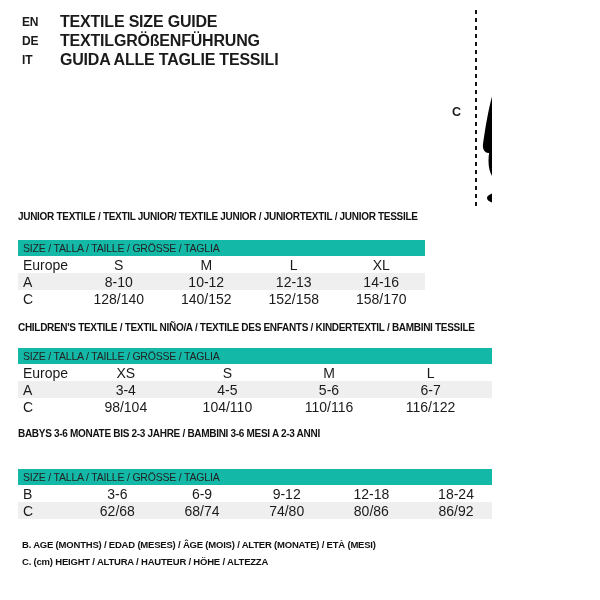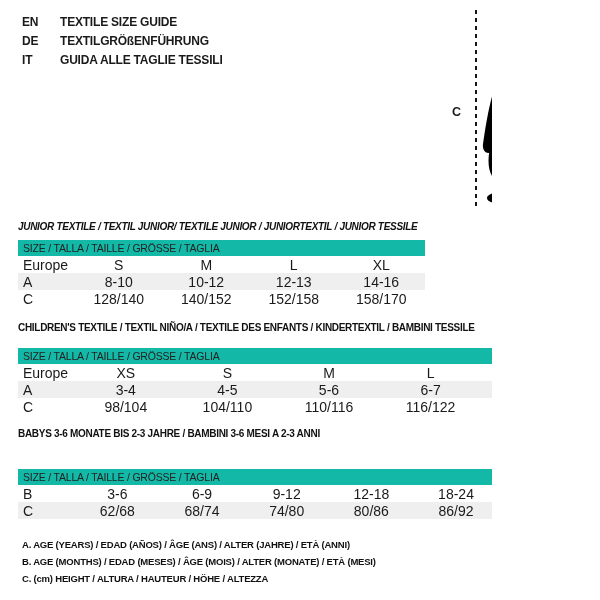--- a/index.html
+++ b/index.html
@@ -4,21 +4,21 @@
 <style>
   html,body{margin:0;padding:0;background:#fff;}
   #stage{
     position:relative;width:492px;height:600px;background:#ffffff;
     font-family:"Liberation Sans","DejaVu Sans",sans-serif;color:#1a1a1a;overflow:hidden;
   }
   
   .lang-block{position:absolute;left:22px;top:12px;}
   .lang-row{display:flex;height:19px;align-items:center;}
   .lang-code{width:38px;font-weight:bold;font-size:12px;letter-spacing:-0.2px;}
-  .lang-label{font-weight:bold;font-size:12px;letter-spacing:-0.2px;white-space:nowrap;}
+  .lang-label{font-weight:bold;font-size:16px;letter-spacing:-0.2px;white-space:nowrap;}
   
   .dash-line{
     position:absolute;left:475px;top:10px;width:2px;height:196px;
     background:repeating-linear-gradient(to bottom,#141414 0 4px,transparent 4px 8px);
   }
   .c-label{position:absolute;left:452px;top:105px;font-weight:bold;font-size:12.5px;}
   .baby-svg{position:absolute;left:480px;top:4px;}
   
   .tbl-title{
     position:absolute;left:18px;font-weight:bold;font-size:10px;letter-spacing:-0.3px;
@@ -74,21 +74,21 @@
       <path d="M20,70 C12,86 7,112 3,140 C2,147 7,151 11,148 C15,145 17,136 19,128 C23,106 27,88 33,75 Z"></path>
       <path d="M76,68 C86,84 91,104 91,120 C91,134 87,145 79,150 C75,152 71,149 72,145 C77,133 79,114 71,84 Z"></path>
       <path d="M16,124 C8,144 6,162 12,172 C18,181 31,181 37,175 C40,167 42,160 45,155 C48,151 53,151 56,155 C59,161 61,169 64,175 C70,182 83,182 89,174 C95,164 92,144 84,124 Z"></path>
       <rect x="24" y="170" width="17" height="26"></rect>
       <ellipse cx="22" cy="194" rx="15" ry="6"></ellipse>
       <rect x="61" y="172" width="16" height="24"></rect>
       <ellipse cx="74" cy="196" rx="14" ry="5.5"></ellipse>
     </g>
   </svg>
 
-  <div class="tbl-title" style="top:221px;font-style:italic;">JUNIOR TEXTILE / TEXTIL JUNIOR/ TEXTILE JUNIOR / JUNIORTEXTIL / JUNIOR TESSILE</div>
+  <div class="tbl-title" style="top:211px;">JUNIOR TEXTILE / TEXTIL JUNIOR/ TEXTILE JUNIOR / JUNIORTEXTIL / JUNIOR TESSILE</div>
   <div class="size-table" style="top:240px;width:407px;">
     <div class="size-bar">SIZE / TALLA / TAILLE / GRÖSSE / TAGLIA</div>
     <div class="t-row">
       <span class="row-label">Europe</span>
       <span class="t-cell">S</span>
       <span class="t-cell">M</span>
       <span class="t-cell">L</span>
       <span class="t-cell">XL</span>
     </div>
     <div class="t-row stripe">
@@ -155,18 +155,17 @@
       <span class="t-cell">62/68</span>
       <span class="t-cell">68/74</span>
       <span class="t-cell">74/80</span>
       <span class="t-cell">80/86</span>
       <span class="t-cell">86/92</span>
       <span class="t-cell">92/98</span>
     </div>
   </div>
 
   <div class="legend">
-    <div>A. AGE (YEARS) / EDAD (AÑOS) / ÂGE (ANS) / ALTER (JAHRE) / ETÀ (ANNI)</div>
     <div>B. AGE (MONTHS) / EDAD (MESES) / ÂGE (MOIS) / ALTER (MONATE) / ETÀ (MESI)</div>
     <div>C. (cm) HEIGHT / ALTURA / HAUTEUR / HÖHE / ALTEZZA</div>
   </div>
 
 </div>
 
 </body></html>

